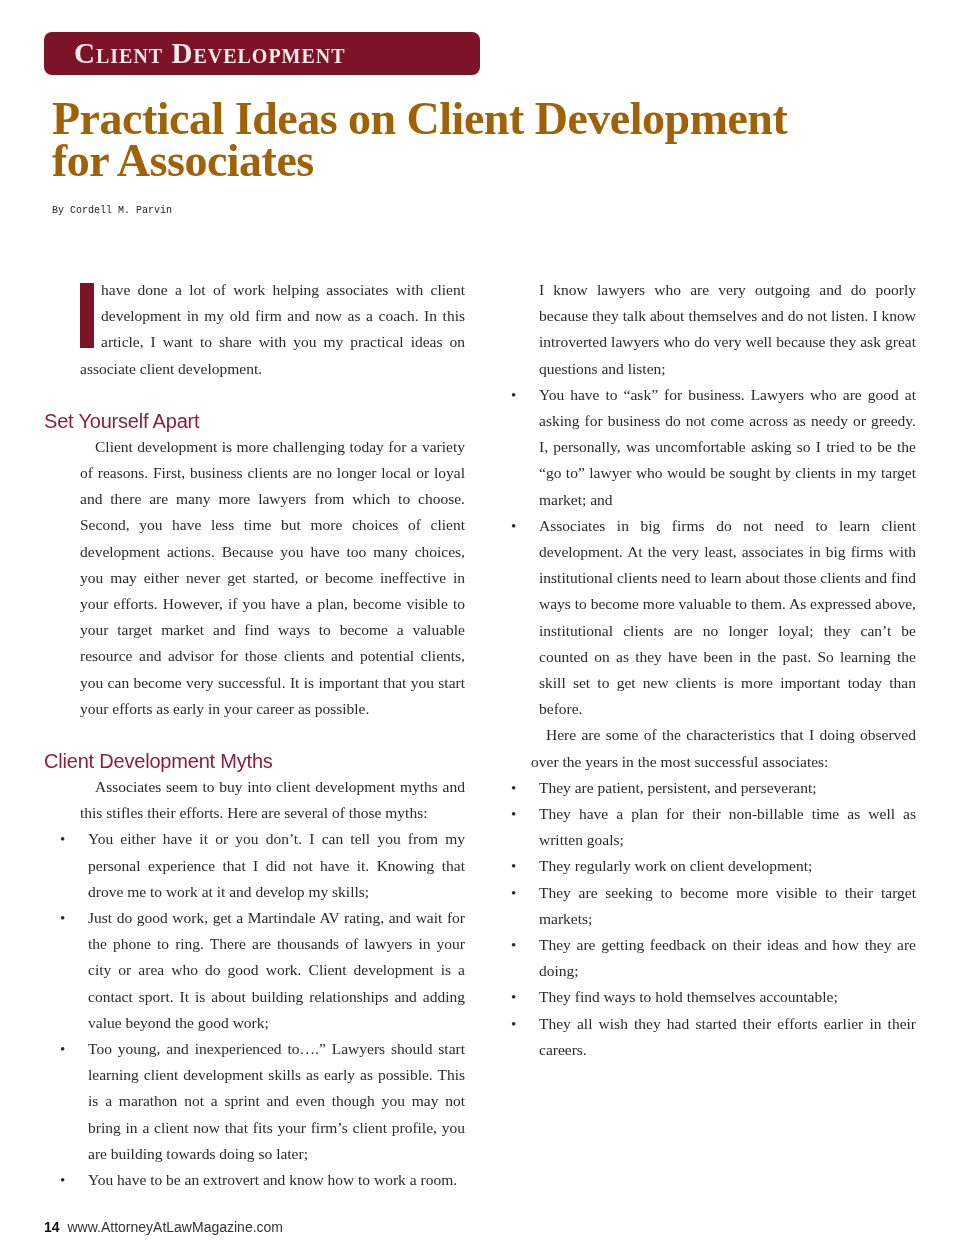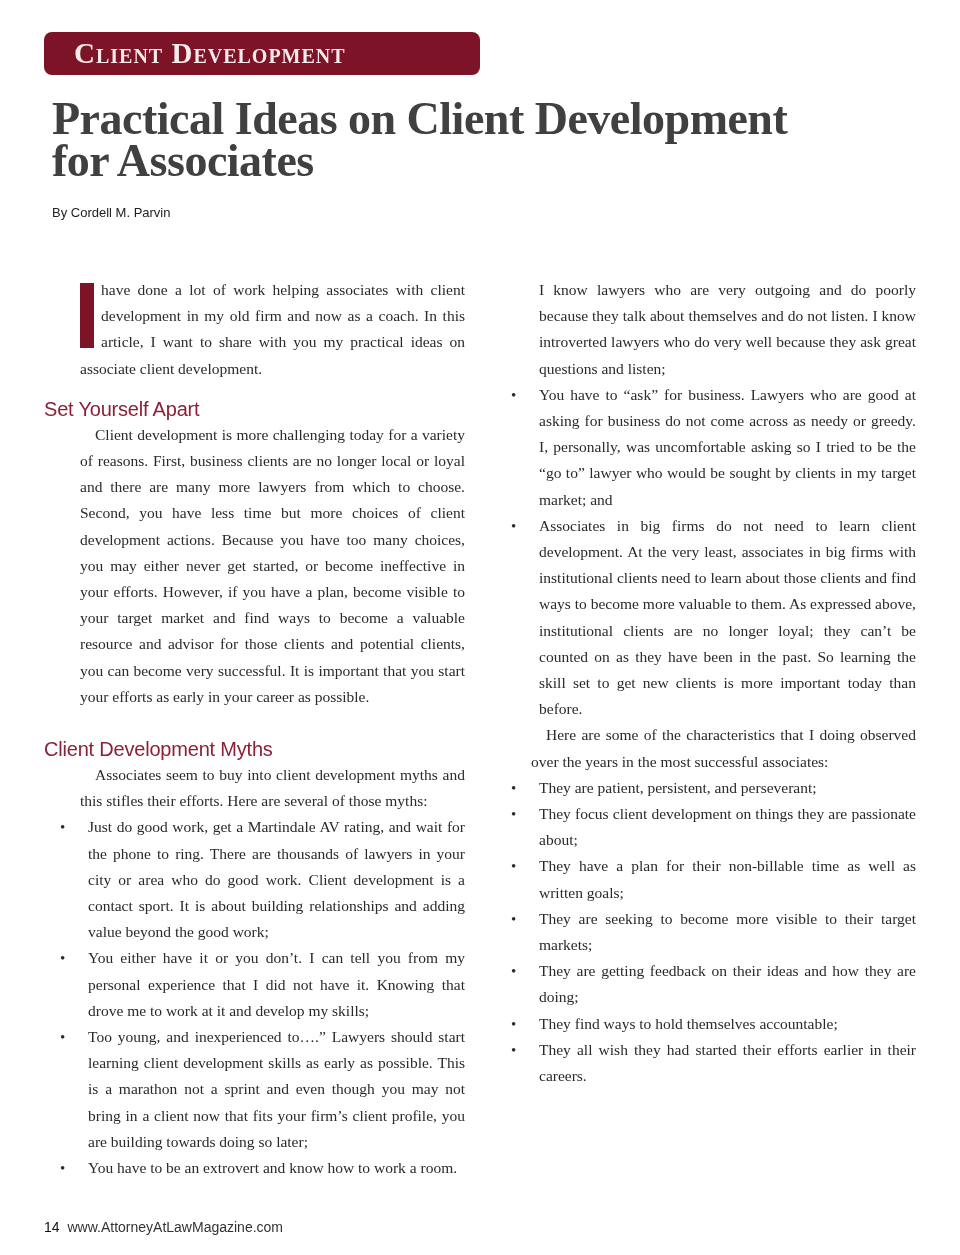--- a/index.html
+++ b/index.html
@@ -1,78 +1,78 @@
 <!DOCTYPE html>
 <html><head>
 <meta charset="utf-8">
 <style>
   html, body { margin: 0; padding: 0; background: #ffffff; }
   body { width: 960px; height: 1255px; position: relative; overflow: hidden; font-family: "Liberation Serif", "DejaVu Serif", serif; color: #2a2a2a; }
   .banner { position: absolute; left: 44px; top: 32px; width: 436px; height: 43px; background: #7c1326; border-radius: 8px; text-align: right; }
   .banner-text { position: absolute; left: 30px; top: 6px; color: #f6eaea; font-family: "Liberation Serif", serif; font-weight: bold; font-size: 29px; font-variant: small-caps; letter-spacing: 1px; line-height: 30px; }
-  .title { position: absolute; left: 52px; top: 98px; width: 840px; color: #404040; font-family: "Liberation Serif", serif; font-weight: bold; font-size: 46px; line-height: 42px; letter-spacing: -0.5px; margin: 0; }
-  .byline { position: absolute; left: 52px; top: 205px; font-family: Liberation Sans, sans-serif; font-size: 13px; color: #222; }
+  .title { position: absolute; left: 52px; top: 98px; width: 840px; color: #a16207; font-family: "Liberation Serif", serif; font-weight: bold; font-size: 46px; line-height: 42px; letter-spacing: -0.5px; margin: 0; }
+  .byline { position: absolute; left: 52px; top: 205px; font-family: Liberation Mono, monospace; font-size: 10px; color: #222; }
   .col { position: absolute; top: 277px; width: 421px; font-size: 15.5px; line-height: 26.2px; text-align: justify; }
   .col-left { left: 44px; }
   .col-right { left: 495px; }
   p { margin: 0; padding-left: 36px; }
   .indent { text-indent: 15px; }
   .dropcap-para { position: relative; }
   .dropcap { float: left; width: 14px; height: 65px; background: #7c1326; margin: 6px 7px 0 0; }
   h2 { font-family: "Liberation Sans", sans-serif; font-weight: normal; color: #8c2038; font-size: 20px; margin: 0; line-height: 26px; letter-spacing: -0.2px; }
   ul { list-style: none; margin: 0; padding: 0; }
   li { position: relative; padding-left: 44px; }
   li::before { content: "•"; position: absolute; left: 16px; top: 0; font-size: 15px; }
   .footer { position: absolute; left: 44px; top: 1219px; font-family: "Liberation Sans", sans-serif; font-size: 14px; color: #333; }
-  .footer .pnum { font-weight: normal; color: #111; margin-right: 4px; }
+  .footer .pnum { font-weight: bold; color: #111; margin-right: 4px; }
 </style>
 </head>
 <body>
 
 <div class="banner">
   <div class="banner-text">Client Development</div>
 </div>
 
 <h1 class="title">
   <span>Practical Ideas on Client Development</span><br>
   <span>for Associates</span>
 </h1>
 
 <div class="byline">By Cordell M. Parvin</div>
 
 <div class="col col-left">
   <p class="dropcap-para">
     <span class="dropcap"></span><span>have done a lot of work helping associates with client development in my old firm and now as a coach. In this article, I want to share with you my practical ideas on associate client development.</span>
   </p>
 
-  <h2 style="margin-top:14px;">Set Yourself Apart</h2>
+  <h2 style="margin-top:26px;">Set Yourself Apart</h2>
   <p class="indent">Client development is more challenging today for a variety of reasons. First, business clients are no longer local or loyal and there are many more lawyers from which to choose. Second, you have less time but more choices of client development actions. Because you have too many choices, you may either never get started, or become ineffective in your efforts. However, if you have a plan, become visible to your target market and find ways to become a valuable resource and advisor for those clients and potential clients, you can become very successful. It is important that you start your efforts as early in your career as possible.</p>
 
   <h2 style="margin-top:26px;">Client Development Myths</h2>
   <p class="indent">Associates seem to buy into client development myths and this stifles their efforts. Here are several of those myths:</p>
   <ul>
+    <li>You either have it or you don’t. I can tell you from my personal experience that I did not have it. Knowing that drove me to work at it and develop my skills;</li>
     <li>Just do good work, get a Martindale AV rating, and wait for the phone to ring. There are thousands of lawyers in your city or area who do good work. Client development is a contact sport. It is about building relationships and adding value beyond the good work;</li>
-    <li>You either have it or you don’t. I can tell you from my personal experience that I did not have it. Knowing that drove me to work at it and develop my skills;</li>
     <li>Too young, and inexperienced to….” Lawyers should start learning client development skills as early as possible. This is a marathon not a sprint and even though you may not bring in a client now that fits your firm’s client profile, you are building towards doing so later;</li>
     <li>You have to be an extrovert and know how to work a room.</li>
   </ul>
 </div>
 
 <div class="col col-right">
   <p style="padding-left:44px;">I know lawyers who are very outgoing and do poorly because they talk about themselves and do not listen. I know introverted lawyers who do very well because they ask great questions and listen;</p>
   <ul>
     <li>You have to “ask” for business. Lawyers who are good at asking for business do not come across as needy or greedy. I, personally, was uncomfortable asking so I tried to be the “go to” lawyer who would be sought by clients in my target market; and</li>
     <li>Associates in big firms do not need to learn client development. At the very least, associates in big firms with institutional clients need to learn about those clients and find ways to become more valuable to them. As expressed above, institutional clients are no longer loyal; they can’t be counted on as they have been in the past. So learning the skill set to get new clients is more important today than before.</li>
   </ul>
 
   <p class="indent">Here are some of the characteristics that I doing observed over the years in the most successful associates:</p>
   <ul>
     <li>They are patient, persistent, and perseverant;</li>
-    <li>They focus client development on things they are passionate about;</li>
     <li>They have a plan for their non-billable time as well as written goals;</li>
+    <li>They regularly work on client development;</li>
     <li>They are seeking to become more visible to their target markets;</li>
     <li>They are getting feedback on their ideas and how they are doing;</li>
     <li>They find ways to hold themselves accountable;</li>
     <li>They all wish they had started their efforts earlier in their careers.</li>
   </ul>
 </div>
 
 <div class="footer">
   <span class="pnum">14</span>
   <span>www.AttorneyAtLawMagazine.com</span>

